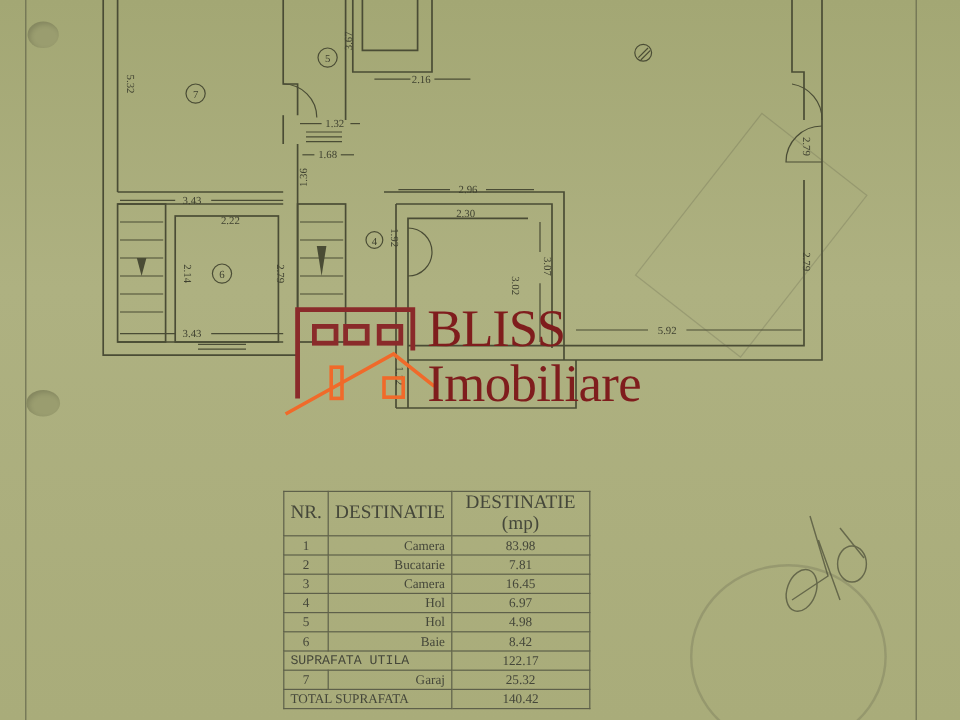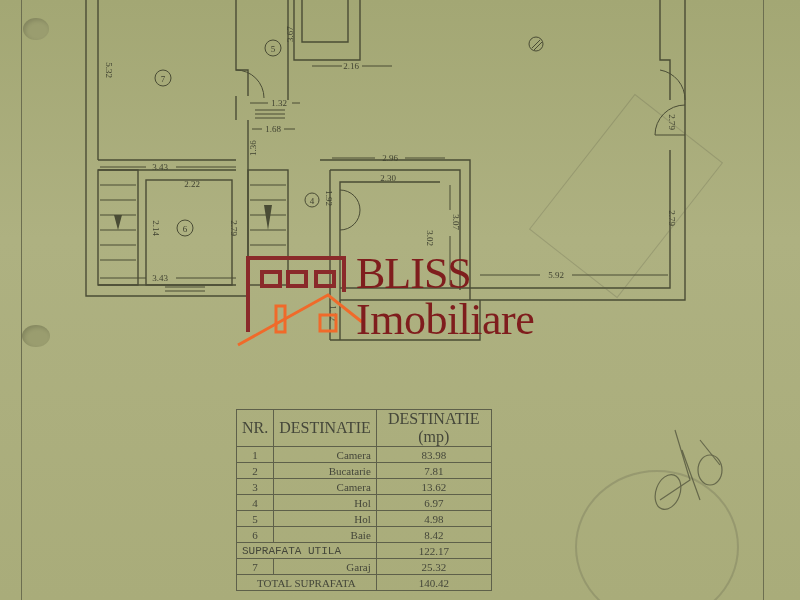--- a/index.html
+++ b/index.html
@@ -199,21 +199,21 @@
         <td class="c-val">83.98</td>
       </tr>
       <tr>
         <td class="c-nr">2</td>
         <td class="c-dest">Bucatarie</td>
         <td class="c-val">7.81</td>
       </tr>
       <tr>
         <td class="c-nr">3</td>
         <td class="c-dest">Camera</td>
-        <td class="c-val">13.62</td>
+        <td class="c-val">16.45</td>
       </tr>
       <tr>
         <td class="c-nr">4</td>
         <td class="c-dest">Hol</td>
         <td class="c-val">6.97</td>
       </tr>
       <tr>
         <td class="c-nr">5</td>
         <td class="c-dest">Hol</td>
         <td class="c-val">4.98</td>
@@ -226,19 +226,19 @@
       <tr>
         <td colspan="2" style="text-align:left;font-family:Liberation Mono, monospace;">SUPRAFATA UTILA</td>
         <td class="c-val">122.17</td>
       </tr>
       <tr>
         <td class="c-nr">7</td>
         <td class="c-dest">Garaj</td>
         <td class="c-val">25.32</td>
       </tr>
       <tr>
-        <td colspan="2" style="text-align:center;">TOTAL SUPRAFATA</td>
+        <td colspan="2" style="text-align:left;">TOTAL SUPRAFATA</td>
         <td class="c-val">140.42</td>
       </tr>
     </tbody>
   </table>
 
 </div>
 
 </body></html>

